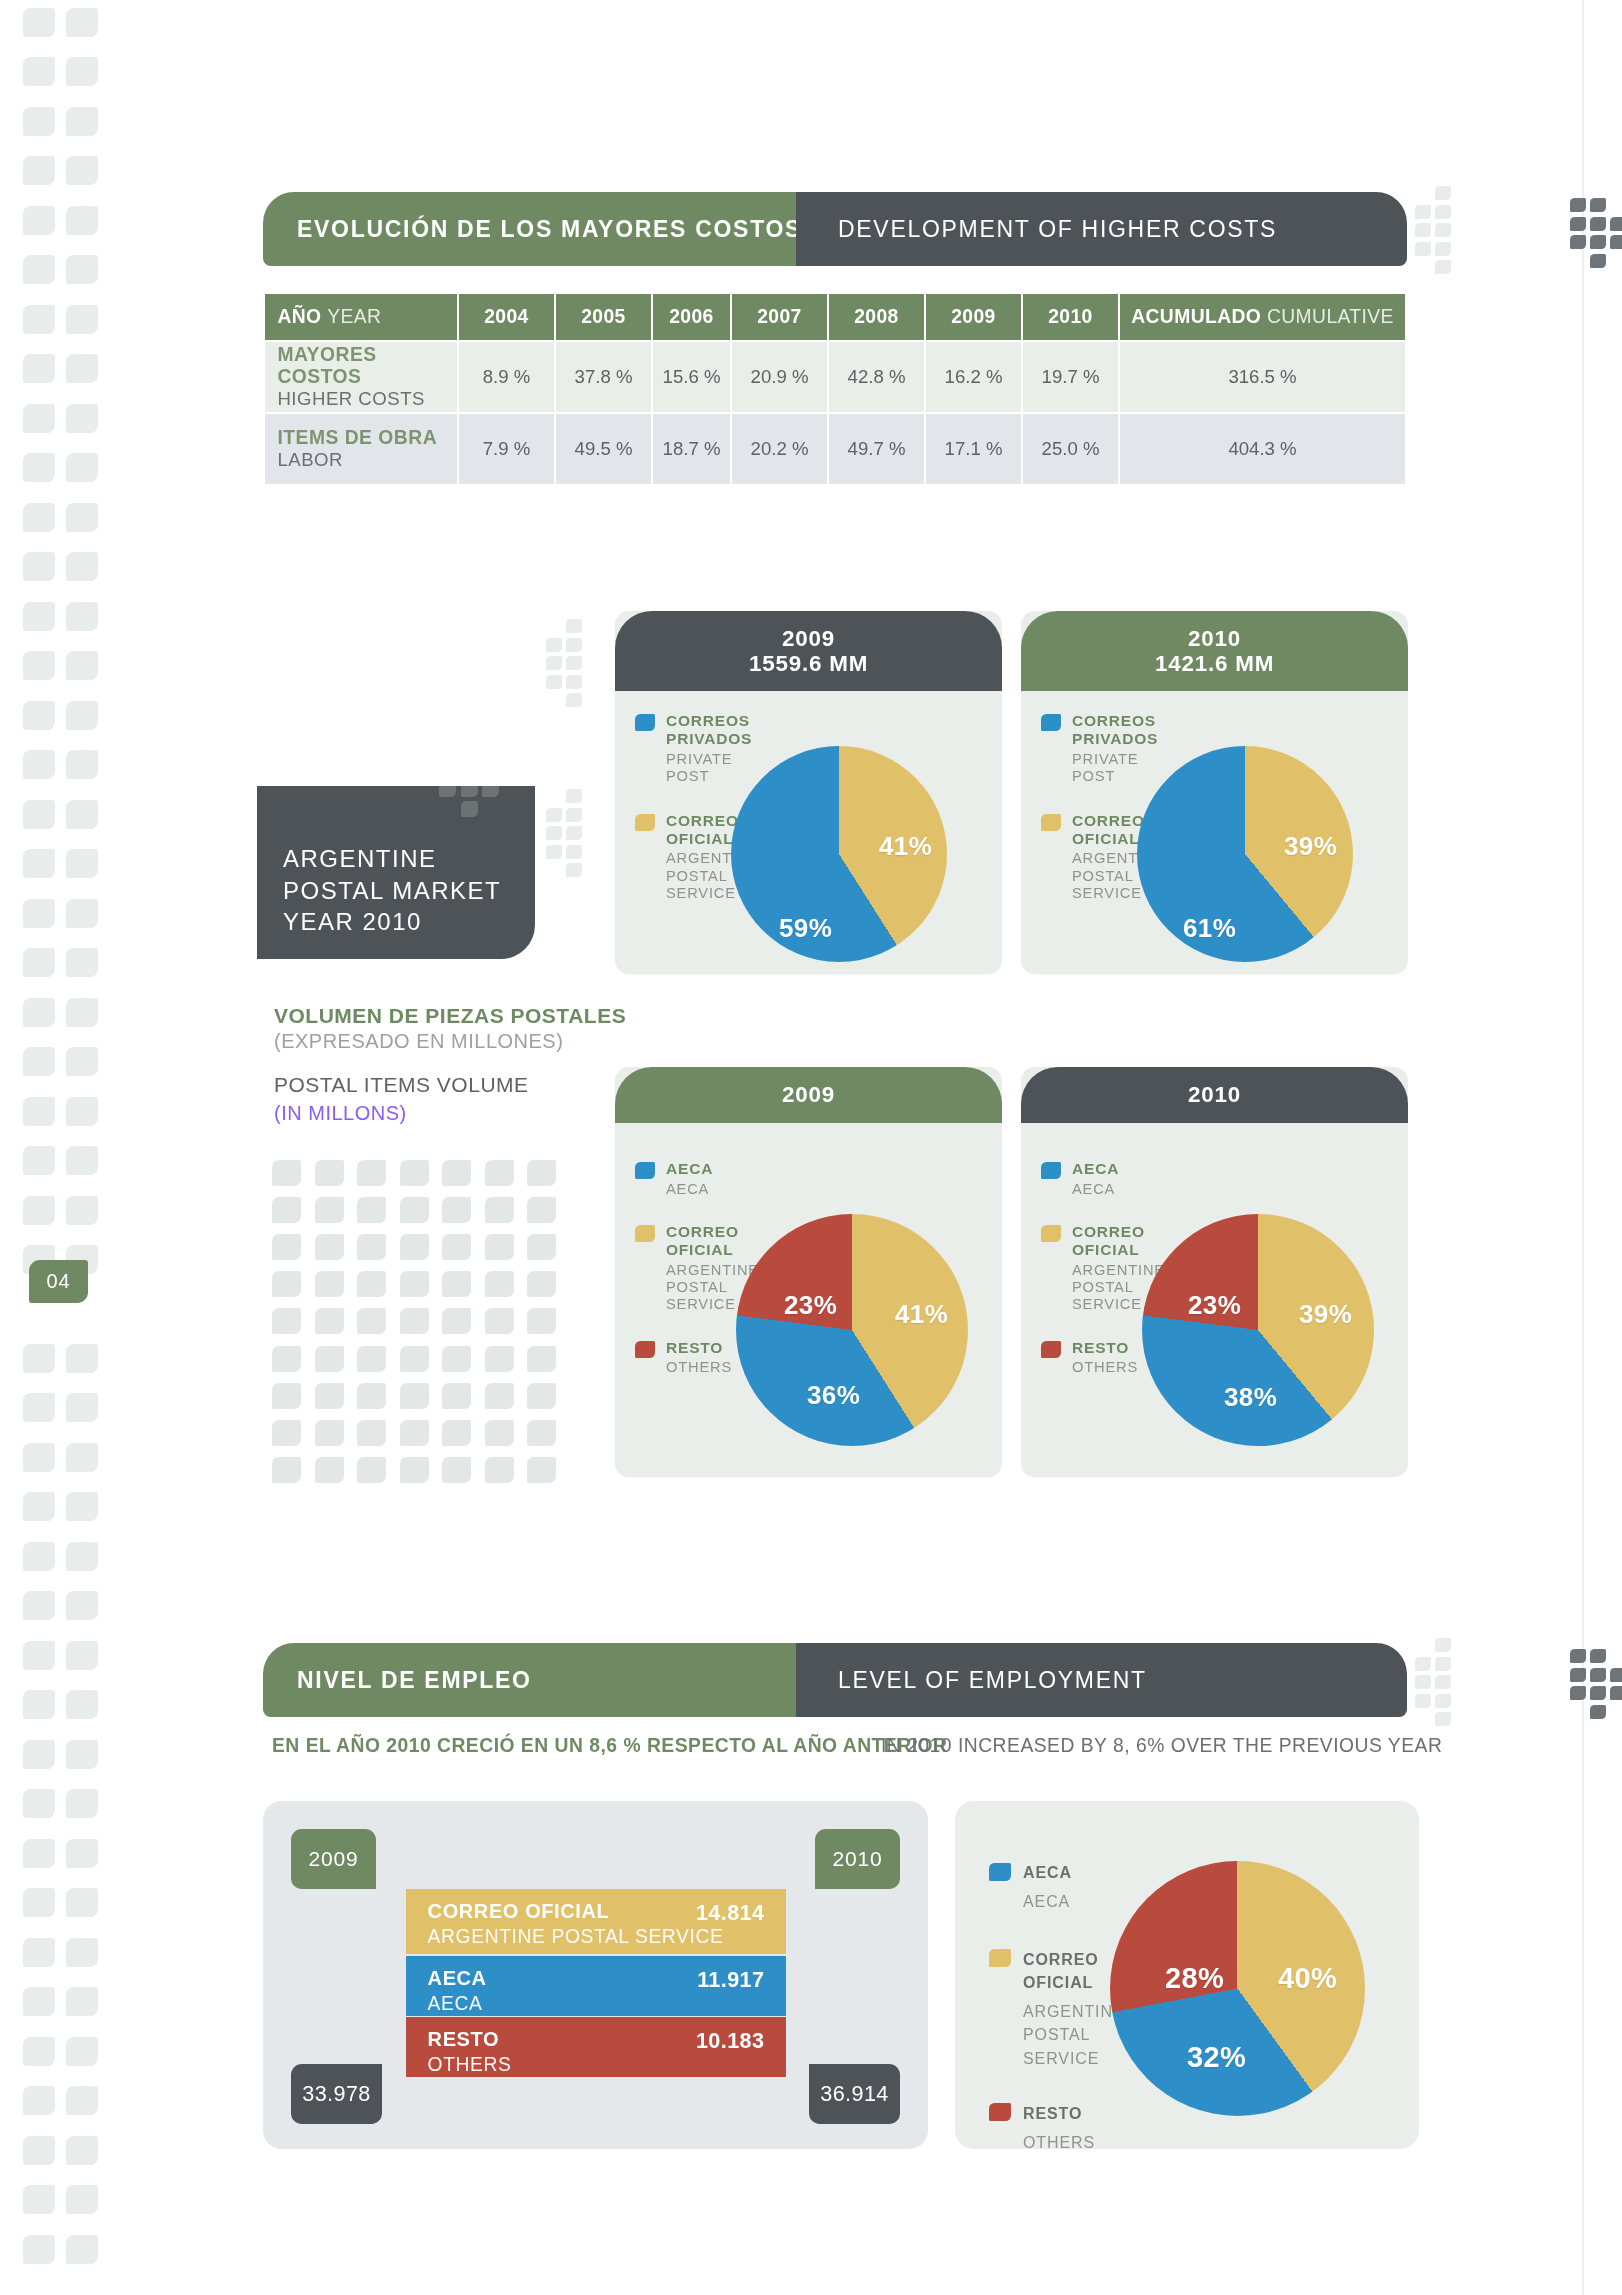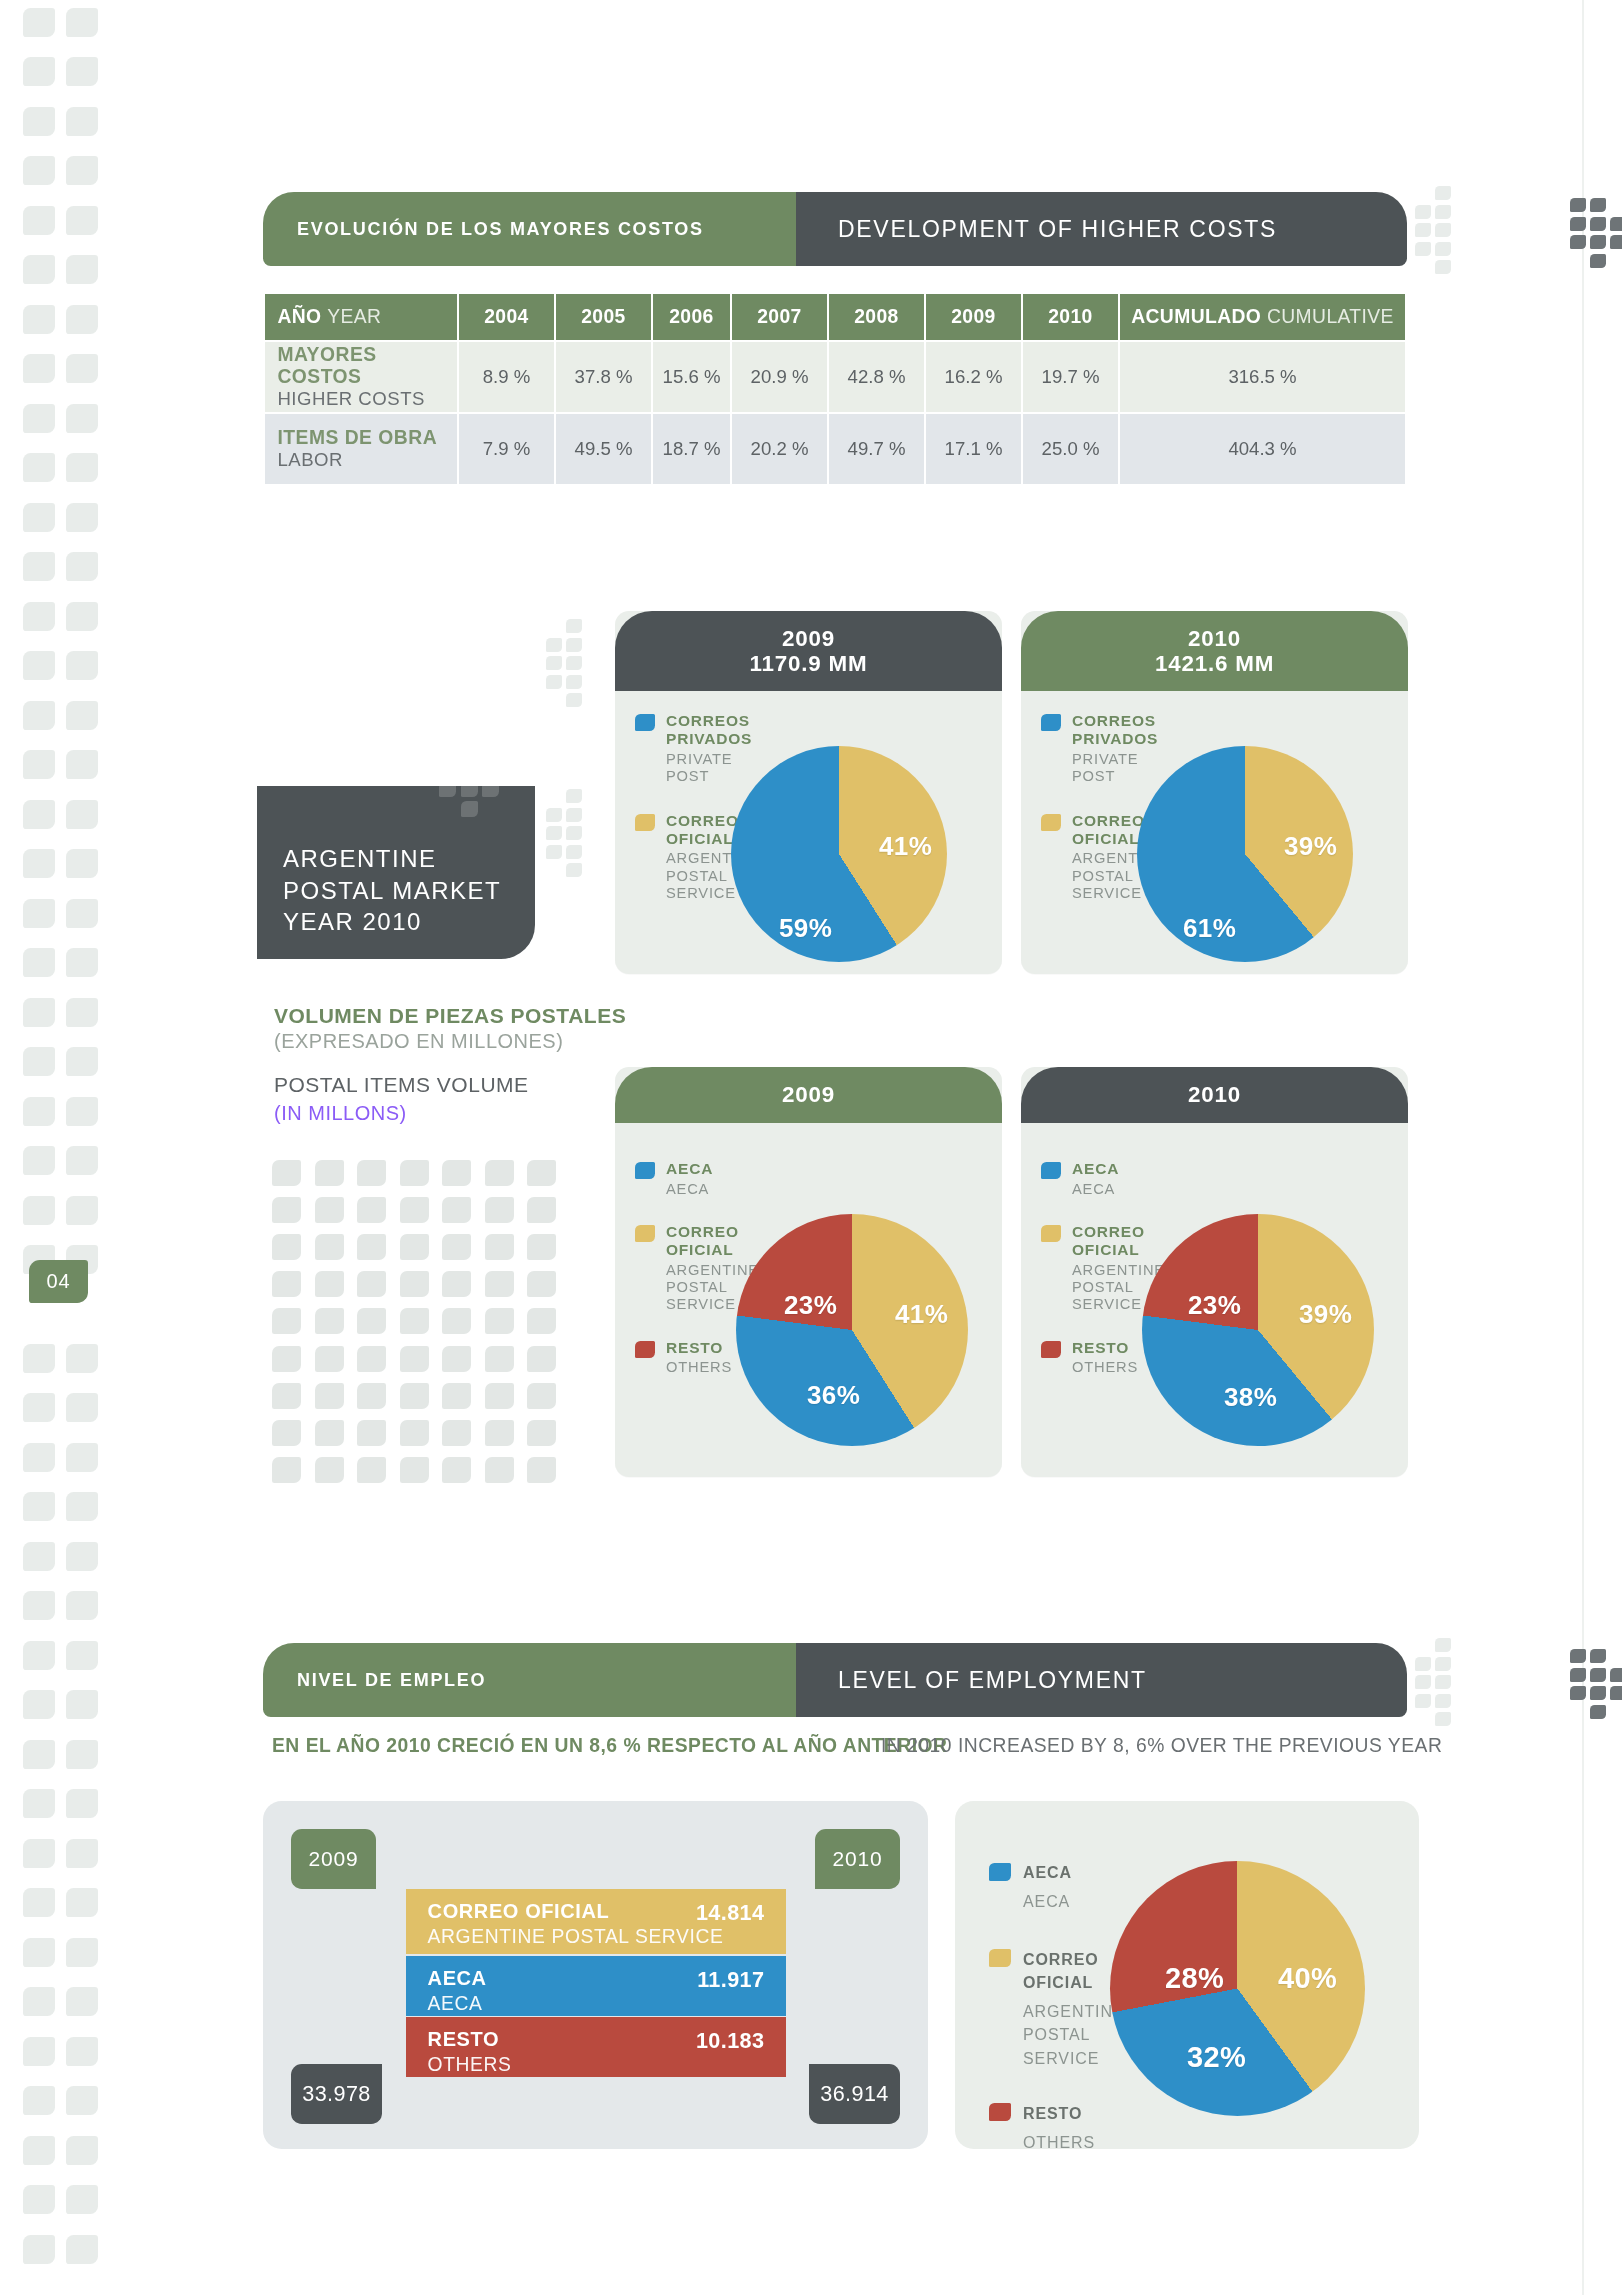--- a/index.html
+++ b/index.html
@@ -36,21 +36,21 @@
     border-radius:31px 0 0 7.7px; display:flex; align-items:center;
     padding-left:34px; color:#fff;
   }
   .banner .en {
     position:absolute; top:0; height:74px; background:#4d5356;
     border-radius:0 31px 7.7px 0; display:flex; align-items:center;
     padding-left:42px; color:#fff;
   }
   .banner .es span {
     font-family:"Liberation Sans Narrow","Liberation Sans",sans-serif;
-    font-weight:bold; font-size:18px; letter-spacing:1.7px;
+    font-weight:bold; font-size:23px; letter-spacing:1.7px;
   }
   .banner .en span {
     font-family:"Liberation Sans Narrow","Liberation Sans",sans-serif;
     font-weight:normal; font-size:23px; letter-spacing:1.7px;
   }
   .bannerdots { position:absolute; width:85px; height:74px; }
   .bannerdots i { position:absolute; width:15.5px; height:14px; background:#6e7477; border-radius:4.6px 1.5px 4.6px 1.5px; display:block; }
   .outerdots { position:absolute; width:70px; height:108px; }
   .outerdots i { position:absolute; width:15.5px; height:14px; background:#e8ecea; border-radius:4.6px 1.5px 4.6px 1.5px; display:block; }
 
@@ -459,21 +459,21 @@
       <i style="left: 85px; top: 297px;"></i>
       <i style="left: 128px; top: 297px;"></i>
       <i style="left: 170px; top: 297px;"></i>
       <i style="left: 213px; top: 297px;"></i>
       <i style="left: 255px; top: 297px;"></i>
     </div>
 
   <div class="card tall" style="left:615px; top:611px; width:387px; height:363px;">
     <div class="hdr dark">
       <div>2009</div>
-      <div>1170.9 MM</div>
+      <div>1559.6 MM</div>
     </div>
     <div class="legend" style="left:20px; top:101px; width:131px;">
       <div class="item">
         <span class="sw" style="background:#2E8FC8;"></span>
         <span class="es" style="white-space:pre-line;">CORREOS
 PRIVADOS</span>
         <span class="en" style="white-space:pre-line;">PRIVATE
 POST</span>
       </div>
       <div class="item" style="margin-top:26px;">

